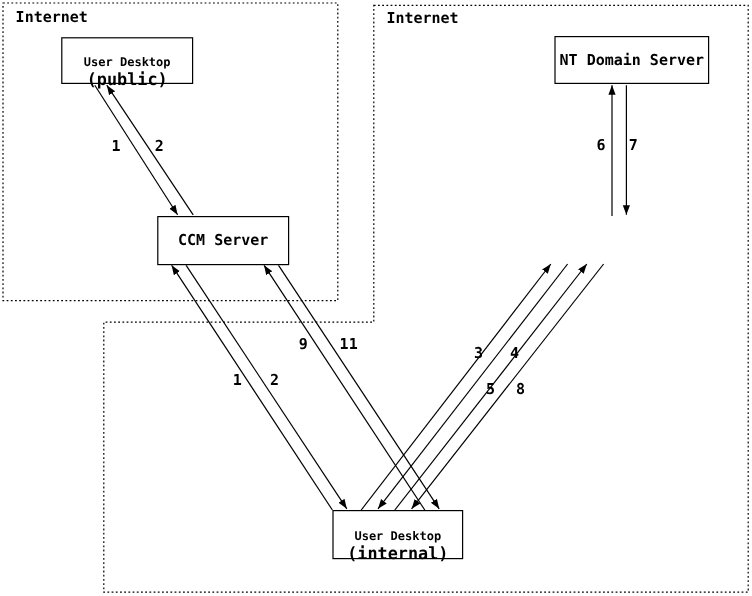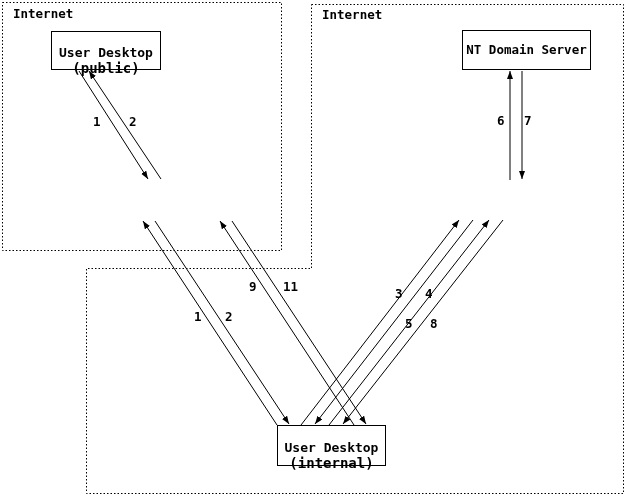--- a/index.html
+++ b/index.html
@@ -10,21 +10,21 @@
   .canvas svg { position:absolute; left:0; top:0; width:627px; height:497px; }
   .zone-label {
     position:absolute; font-size:12.5px; font-weight:bold; letter-spacing:0; white-space:nowrap;
   }
   .node {
     position:absolute; box-sizing:border-box; border:1px solid #000; background:#fff;
     display:flex; flex-direction:column; align-items:center; justify-content:center;
     text-align:center; line-height:1.18; white-space:nowrap;
   }
   .node .title { font-weight:bold; }
-  .node.small .title { font-size:13px;margin-top:21px; }
+  .node.small .title { font-size:10px;margin-top:21px; }
   .node.large .title { font-size:12.5px; }
   .node .subtitle { font-weight:bold; font-size:14px; }
   .step-label {
     position:absolute; font-size:12.5px; font-weight:bold; white-space:nowrap;
   }
 </style>
 </head>
 <body>
 
 <div class="canvas">
@@ -52,20 +52,24 @@
     </svg>
 
   <div class="zone-label" id="zl-internet" style="left: 13px; top: 6px;">Internet</div>
   <div class="zone-label" id="zl-intranet" style="left: 322px; top: 7px;">Internet</div>
 
   <div class="node small" style="left: 51px; top: 31px; width: 110px; height: 39px;">
     <span class="title">User Desktop</span>
     <span class="subtitle">(public)</span>
   </div>
 
+  <div class="node large" style="left: 131px; top: 180px; width: 110px; height: 41px;">
+    <span class="title">CCM Server</span>
+
+  </div>
 
   <div class="node large" style="left: 462px; top: 30px; width: 129px; height: 40px;">
     <span class="title">NT Domain Server</span>
 
   </div>
 
 
   <div class="node small" style="left: 277px; top: 425px; width: 109px; height: 41px;">
     <span class="title">User Desktop</span>
     <span class="subtitle">(internal)</span>

